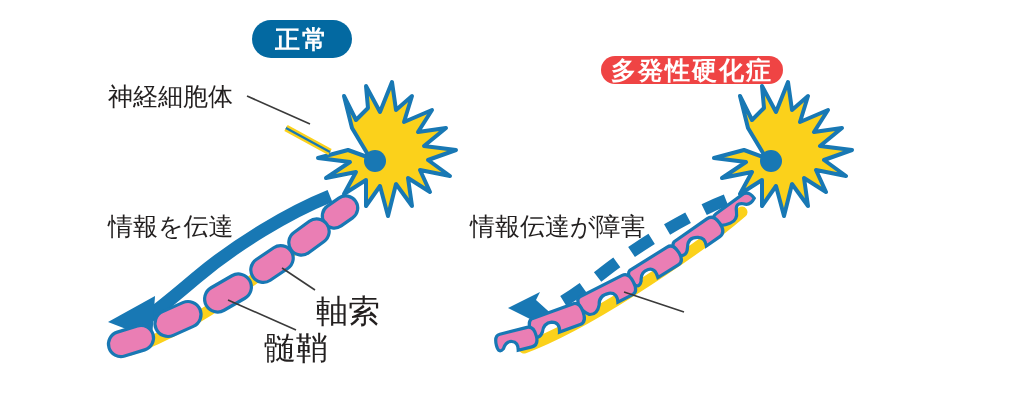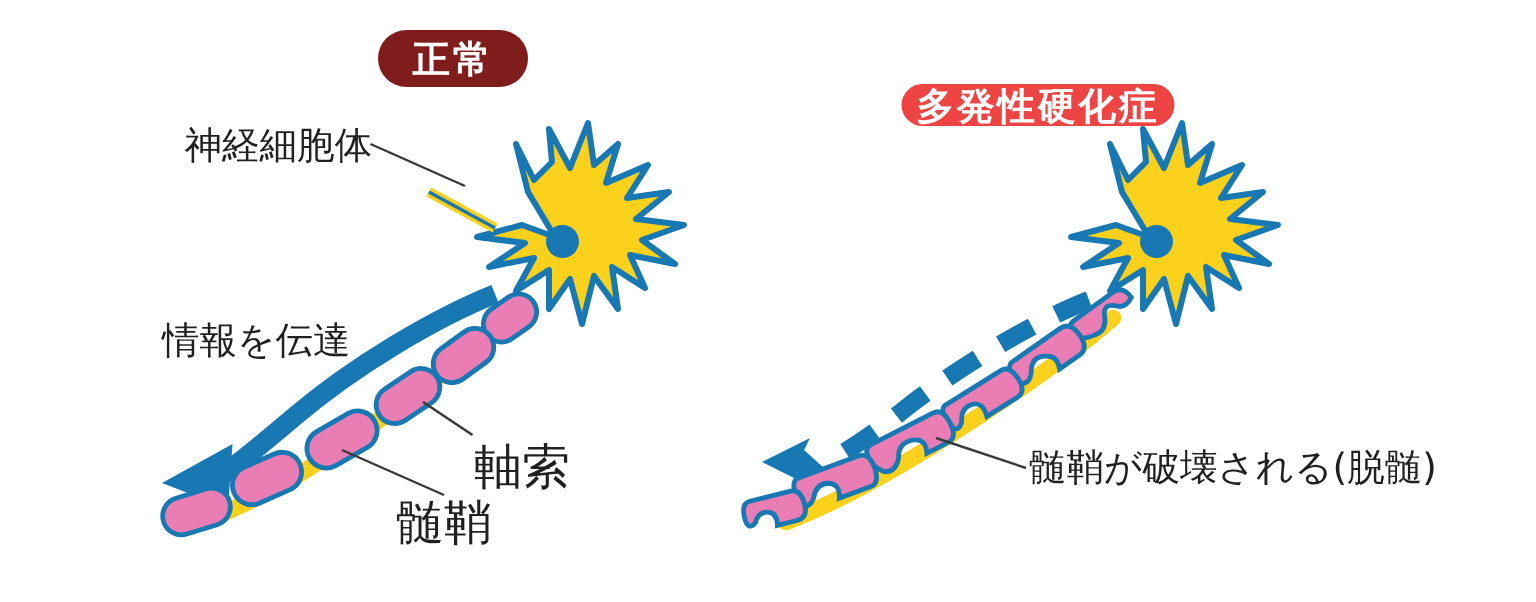--- a/index.html
+++ b/index.html
@@ -32,38 +32,38 @@
     color: #ffffff;
     border-radius: 22px;
     font-weight: bold;
     letter-spacing: 2px;
     white-space: nowrap;
     font-family: "DejaVu Sans", "Liberation Sans", sans-serif;
   }
   #badge-normal {
     left: 252px; top: 20px;
     width: 100px; height: 38px;
-    background: #7f1d1d;
+    background: #0369a1;
     font-size: 25px;
   }
   #badge-ms {
     left: 601px; top: 20px;
     width: 182px; height: 28px;
     background: #ef4444;
     font-size: 25px;
     margin-top: 36px;
   }
 
   .label {
     position: absolute;
     color: #221f1f;
     white-space: nowrap;
     font-family: "DejaVu Sans", "Liberation Sans", sans-serif;
   }
-  #label-soma      { left: 108px; top: 80px;  font-size: 25px; margin-left: 15px; }
+  #label-soma      { left: 108px; top: 80px;  font-size: 25px; }
   #label-transmit  { left: 108px; top: 210px; font-size: 25px; text-align: center; }
   #label-axon      { left: 316px; top: 290px; font-size: 32px; }
   #label-myelin    { left: 264px; top: 327px; font-size: 32px; }
   #label-impaired  { left: 470px; top: 210px; font-size: 25px; }
   #label-demyel    { left: 686px; top: 295px; font-size: 25px; }
 
   svg.art {
     position: absolute;
     left: 0; top: 0;
     width: 1024px; height: 401px;
@@ -170,16 +170,16 @@
   <div class="badge" id="badge-ms">多発性硬化症</div>
 
   <div class="label" id="label-soma">神経細胞体</div>
 
   <div class="label" id="label-transmit">情報を伝達</div>
 
   <div class="label" id="label-axon">軸索</div>
 
   <div class="label" id="label-myelin">髄鞘</div>
 
+  <div class="label" id="label-impaired">情報伝達が障害</div>
 
-  <div class="label" id="label-demyel">髄鞘が破壊される(脱髄)</div>
 
 </div>
 
 </body></html>

